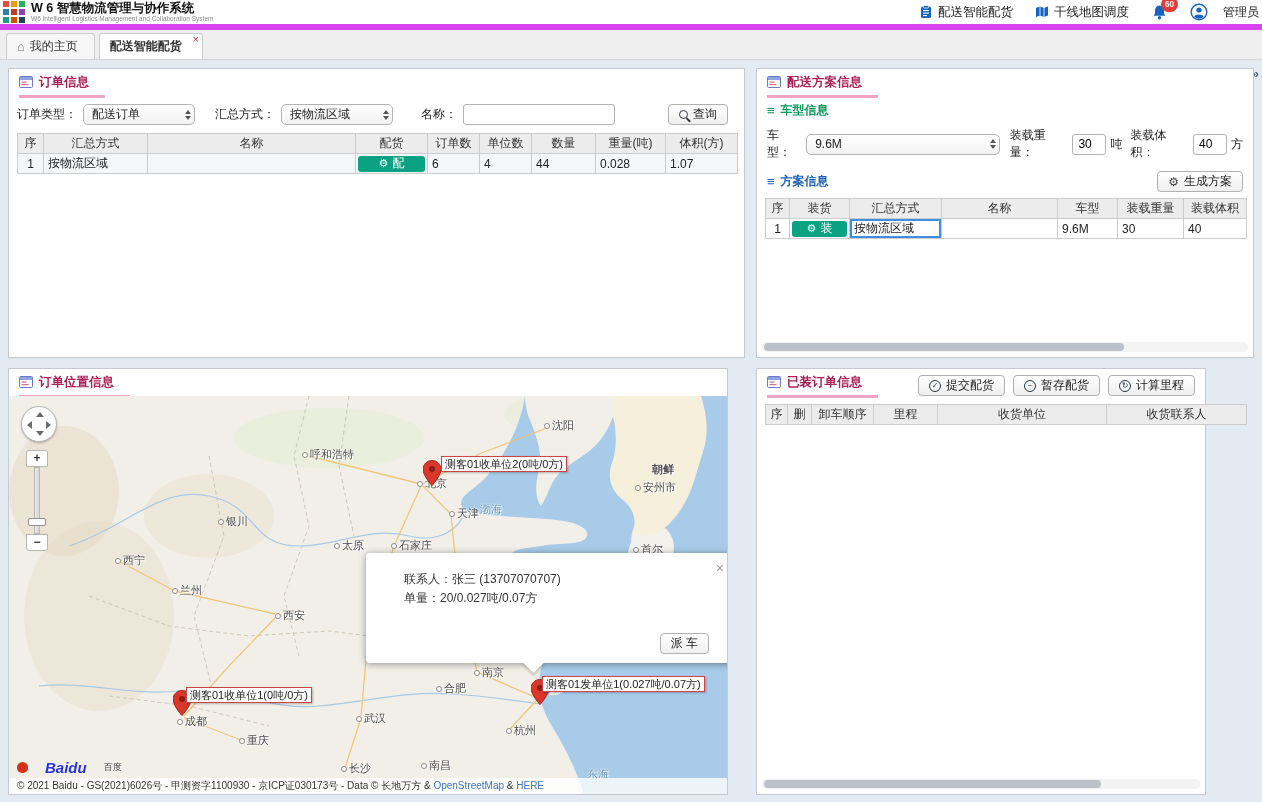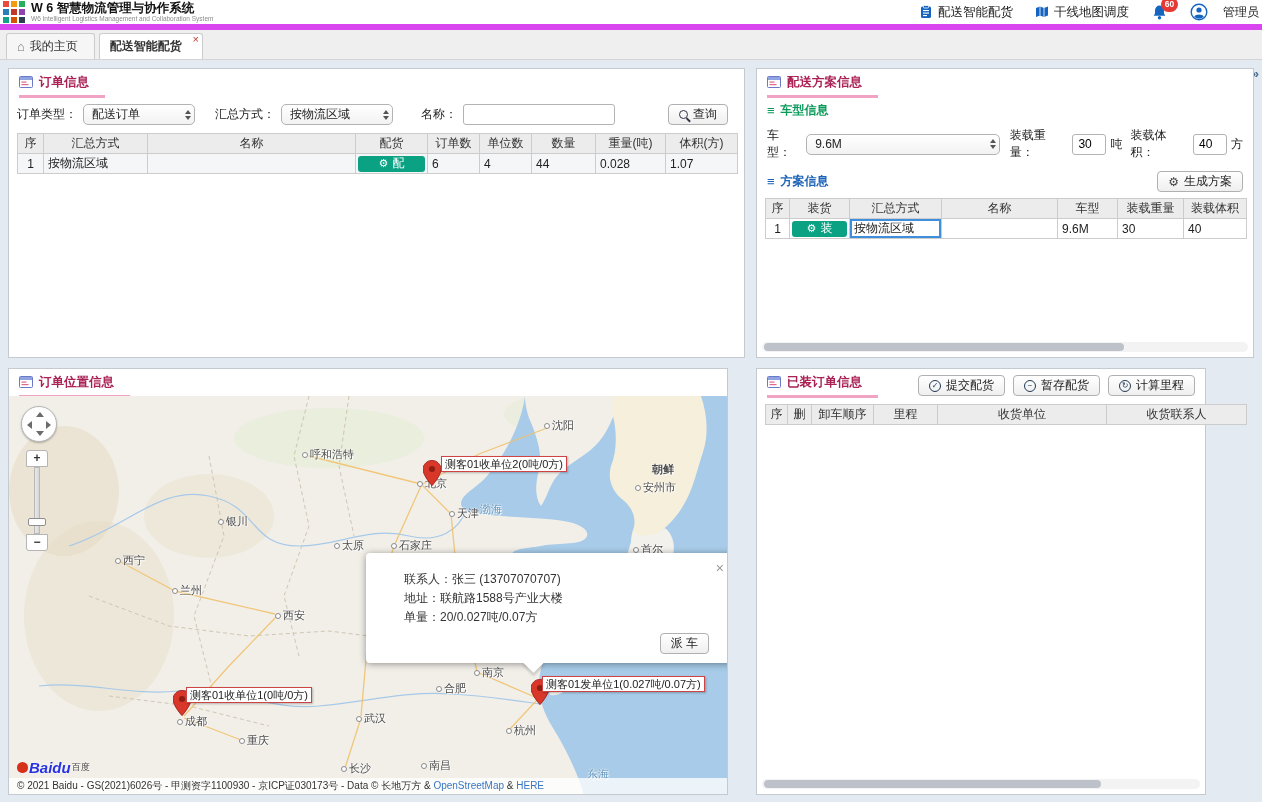--- a/index.html
+++ b/index.html
@@ -130,21 +130,21 @@
   .z-plus { top:54px; border-radius:3px 3px 0 0; }
   .z-minus { top:138px; border-radius:0 0 3px 3px; }
   .ztrack { position:absolute; left:25px; top:71px; width:6px; height:67px;
     background:linear-gradient(90deg,#e8e8e8,#d6d6d6); border:1px solid #b9b9b9; z-index:4; }
   .zthumb { position:absolute; left:19px; top:122px; width:18px; height:8px; background:#fdfdfd;
     border:1px solid #8f8f8f; border-radius:2px; z-index:5; cursor:pointer; }
   .map-attr { position:absolute; left:0; right:0; bottom:0; height:16px;
     background:rgba(255,255,255,.78); font-size:10px; color:#333; line-height:16px;
     padding-left:8px; z-index:6; white-space:nowrap; }
   .map-attr a { color:#3a76c4; text-decoration:none; }
-  .bd-logo { position:absolute; left:8px; bottom:18px; z-index:6; display:flex; align-items:center; gap:1px; }
+  .bd-logo { position:absolute; left:8px; bottom:18px; z-index:6; display:flex; align-items:center; gap:17px; }
   .bd-word { font-weight:bold; font-style:italic; font-size:15px; color:#2932e1; text-shadow:0 0 2px #fff; }
   .bd-paw { width:11px; height:11px; border-radius:50% 50% 46% 46%; background:#d6301a; }
   .bd-cn { font-size:9px; color:#444; text-shadow:0 0 2px #fff; }
 </style>
 </head>
 <body>
 
 <header class="app-header">
   <div class="logo-wrap">
     <svg width="22" height="22" viewBox="0 0 22 22">
@@ -479,21 +479,20 @@
             <circle cx="10" cy="9.5" r="3.4" fill="#8e1e12"></circle>
           </svg>
       </span>
       <span class="mlabel" style="left:533px;top:280px">测客01发单位1(0.027吨/0.07方)</span>
 
       <div class="popup">
         <span class="tail"></span>
         <span class="x">×</span>
         <div class="rows">
           <div><span>联系人：</span><span>张三 (13707070707)</span></div>
-          <div><span>地址：</span><span>联航路1588号产业大楼</span></div>
           <div><span>单量：</span><span>20/0.027吨/0.07方</span></div>
         </div>
         <button class="btn dispatch">派 车</button>
       </div>
 
       <div class="panctl">
         <span class="pa-n"></span>
         <span class="pa-s"></span>
         <span class="pa-w"></span>
         <span class="pa-e"></span>

